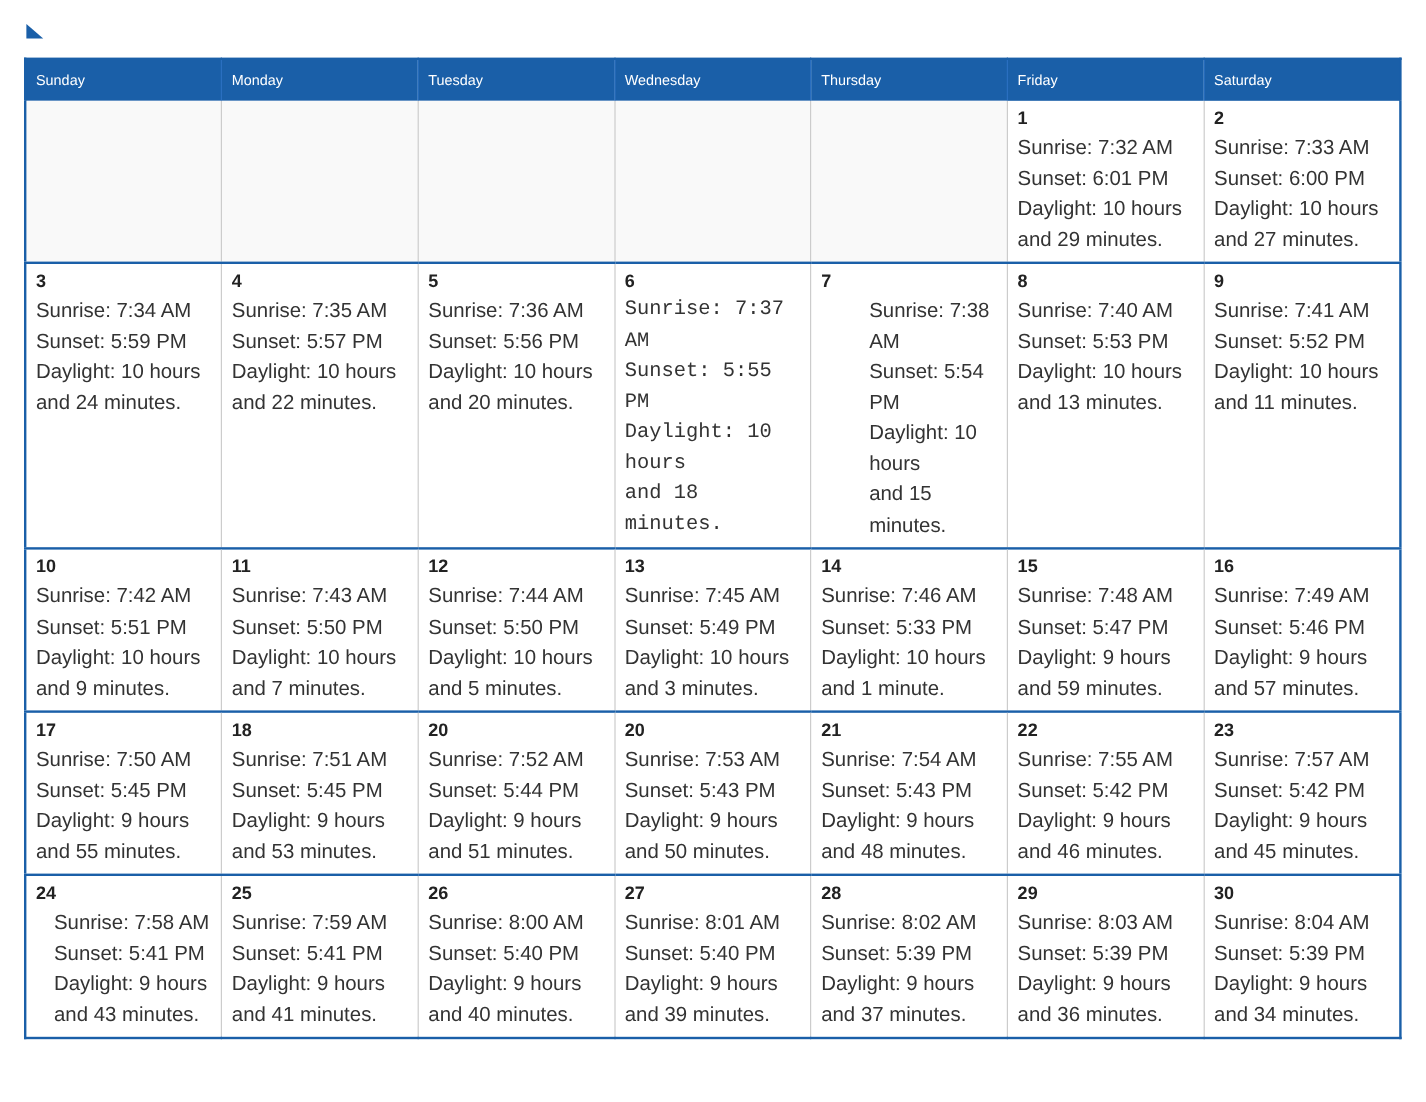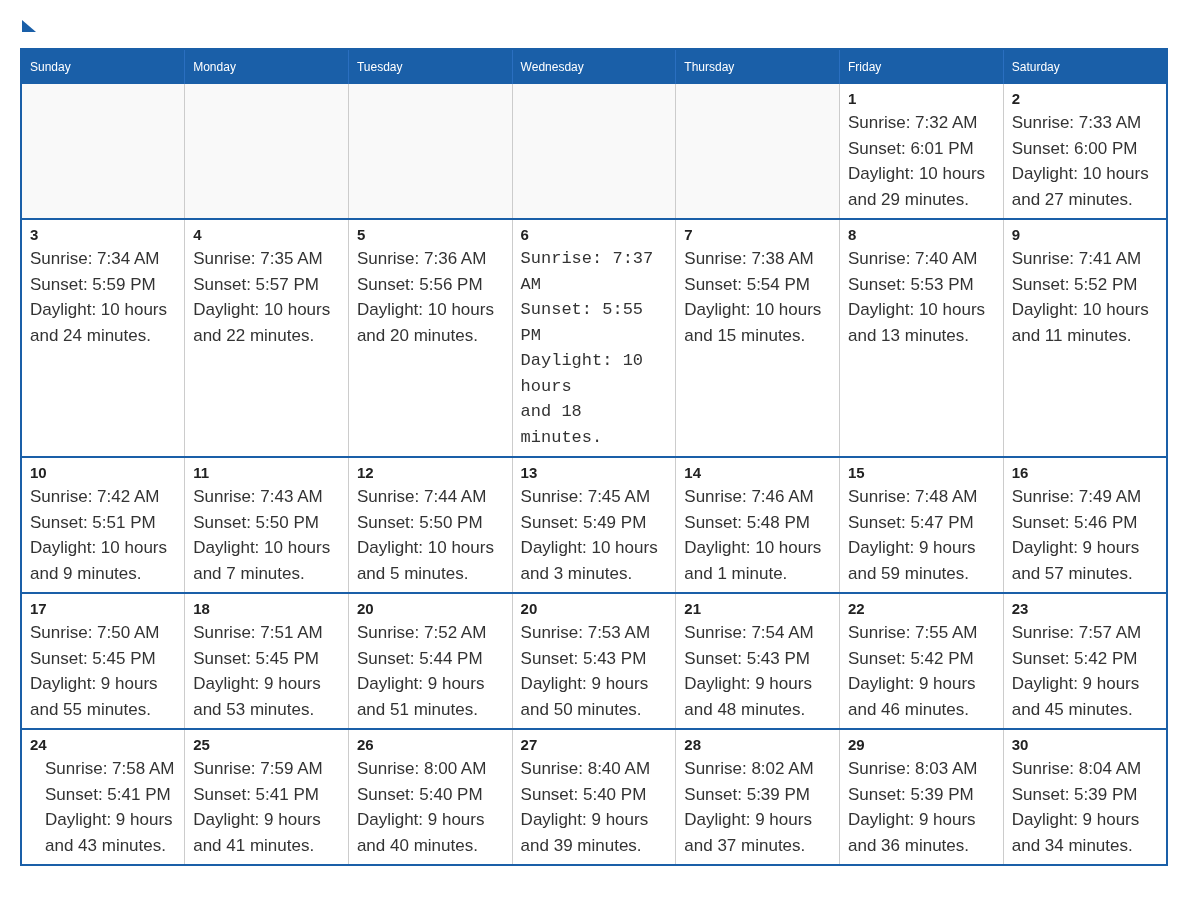--- a/index.html
+++ b/index.html
@@ -190,21 +190,21 @@
         </td>
         <td>
           <div class="day-number">6</div>
           <div class="day-info" style="white-space: pre-line; font-family: Liberation Mono, monospace;">Sunrise: 7:37 AM
 Sunset: 5:55 PM
 Daylight: 10 hours
 and 18 minutes.</div>
         </td>
         <td>
           <div class="day-number">7</div>
-          <div class="day-info" style="white-space: pre-line;">Sunrise: 7:38 AM
+          <div class="day-info" style="white-space: pre-line; margin-left: 40px;">Sunrise: 7:38 AM
 Sunset: 5:54 PM
 Daylight: 10 hours
 and 15 minutes.</div>
         </td>
         <td>
           <div class="day-number">8</div>
           <div class="day-info" style="white-space: pre-line;">Sunrise: 7:40 AM
 Sunset: 5:53 PM
 Daylight: 10 hours
 and 13 minutes.</div>
@@ -242,21 +242,21 @@
         <td>
           <div class="day-number">13</div>
           <div class="day-info" style="white-space: pre-line;">Sunrise: 7:45 AM
 Sunset: 5:49 PM
 Daylight: 10 hours
 and 3 minutes.</div>
         </td>
         <td>
           <div class="day-number">14</div>
           <div class="day-info" style="white-space: pre-line;">Sunrise: 7:46 AM
-Sunset: 5:48 PM
+Sunset: 5:33 PM
 Daylight: 10 hours
 and 1 minute.</div>
         </td>
         <td>
           <div class="day-number">15</div>
           <div class="day-info" style="white-space: pre-line;">Sunrise: 7:48 AM
 Sunset: 5:47 PM
 Daylight: 9 hours
 and 59 minutes.</div>
         </td>
@@ -336,21 +336,21 @@
         </td>
         <td>
           <div class="day-number">26</div>
           <div class="day-info" style="white-space: pre-line;">Sunrise: 8:00 AM
 Sunset: 5:40 PM
 Daylight: 9 hours
 and 40 minutes.</div>
         </td>
         <td>
           <div class="day-number">27</div>
-          <div class="day-info" style="white-space: pre-line;">Sunrise: 8:40 AM
+          <div class="day-info" style="white-space: pre-line;">Sunrise: 8:01 AM
 Sunset: 5:40 PM
 Daylight: 9 hours
 and 39 minutes.</div>
         </td>
         <td>
           <div class="day-number">28</div>
           <div class="day-info" style="white-space: pre-line;">Sunrise: 8:02 AM
 Sunset: 5:39 PM
 Daylight: 9 hours
 and 37 minutes.</div>

